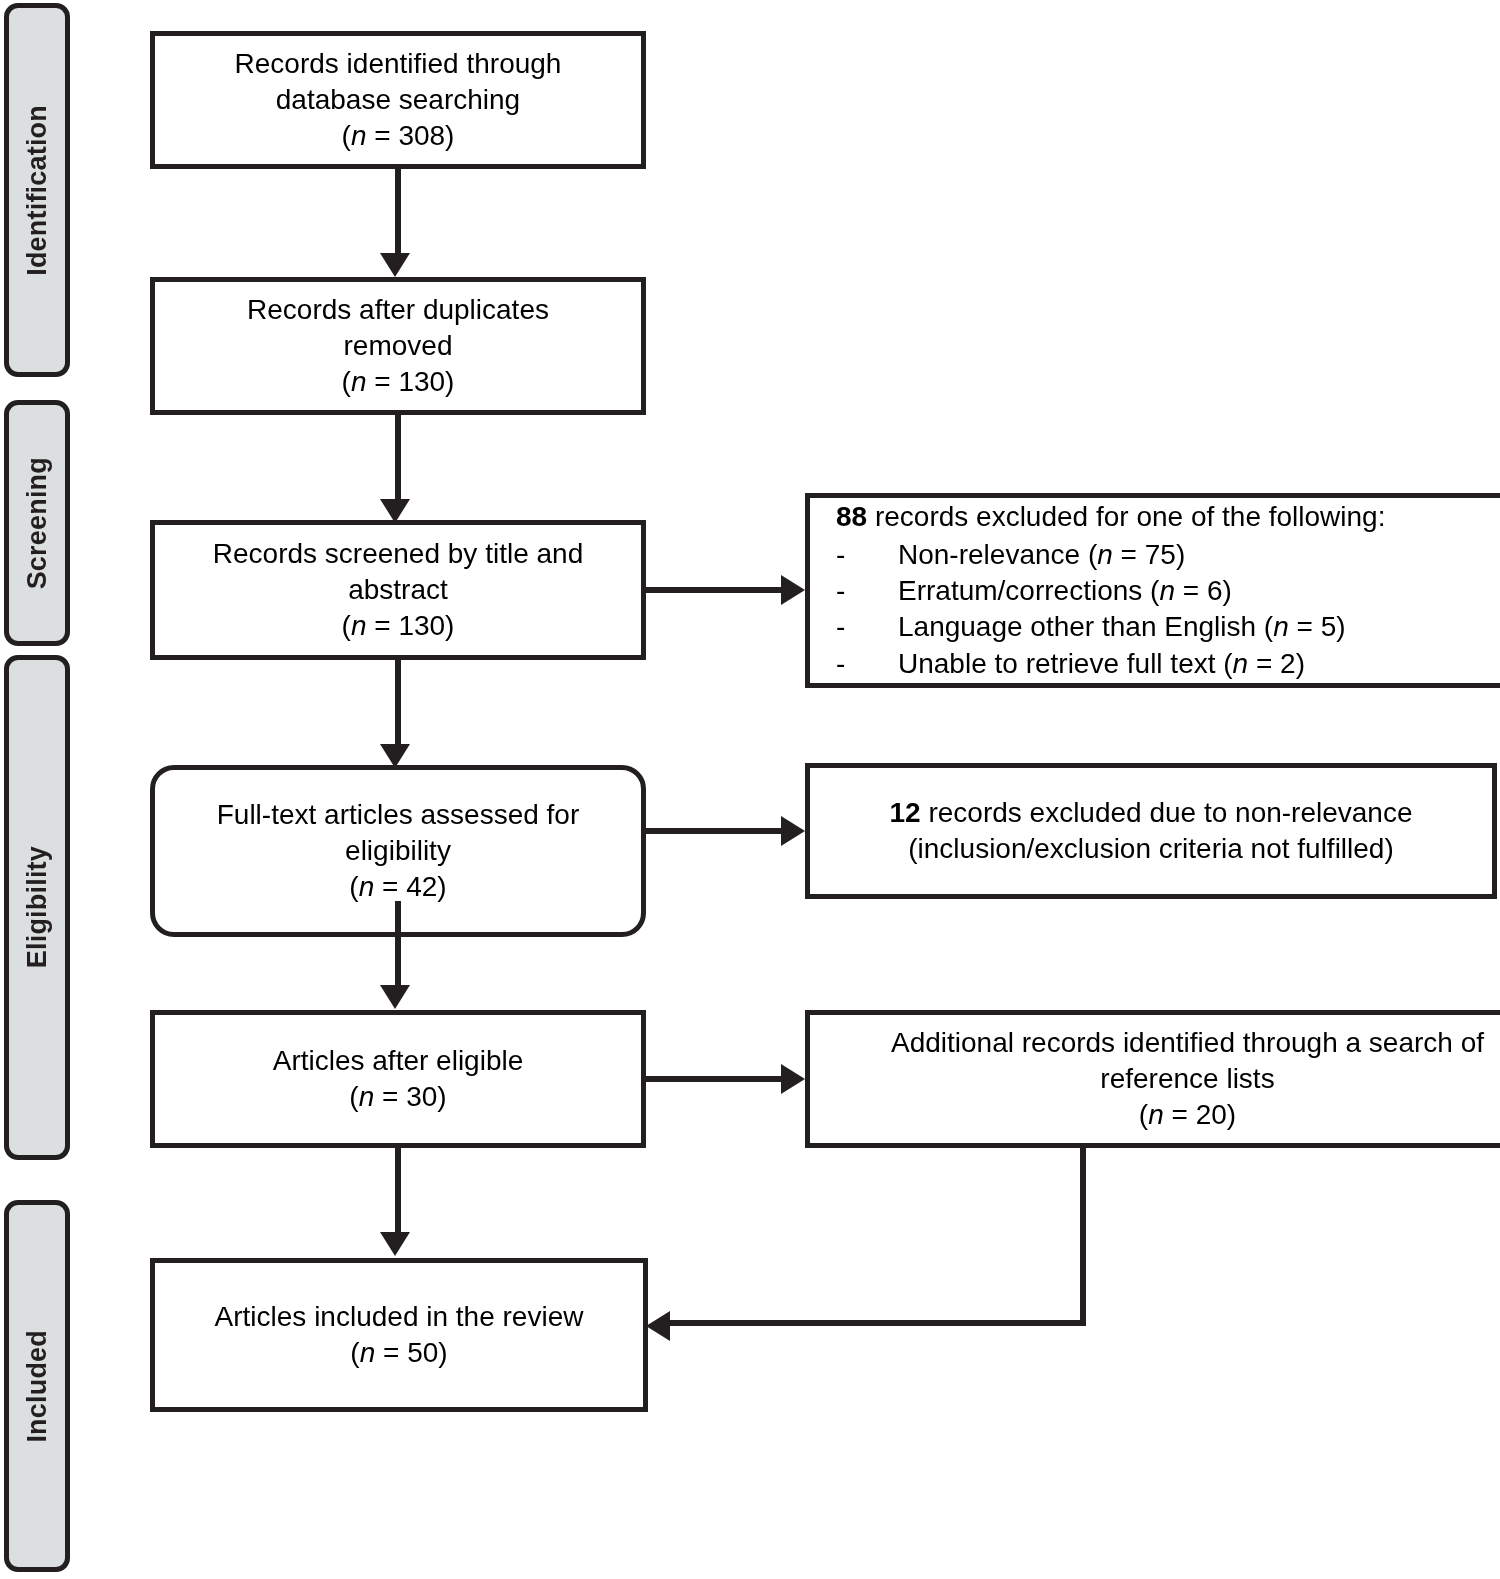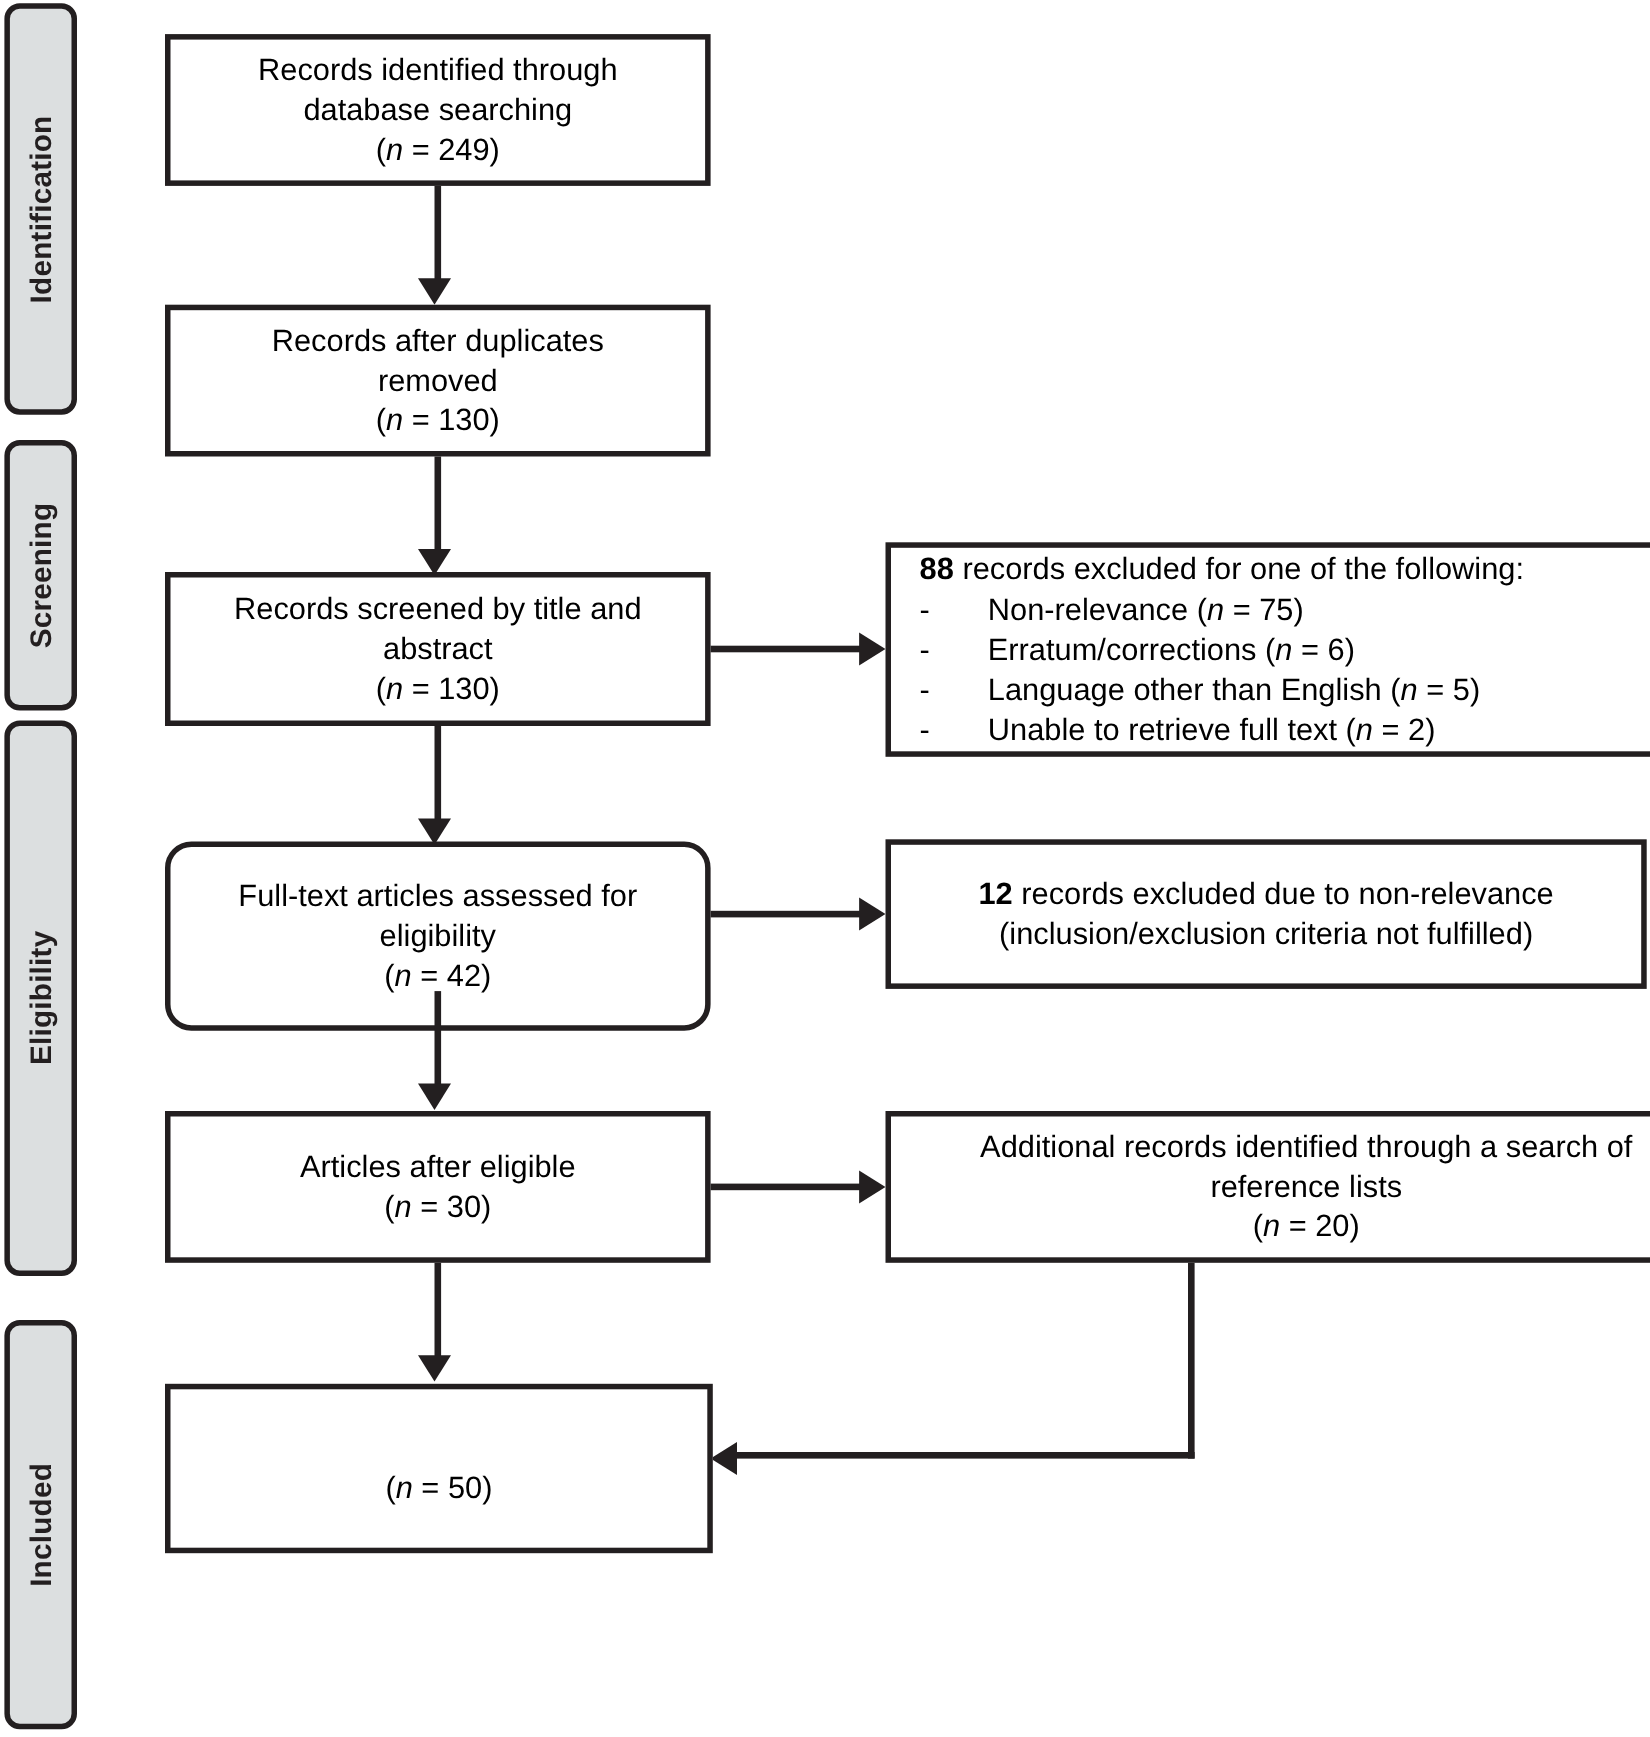--- a/index.html
+++ b/index.html
@@ -96,21 +96,21 @@
     <span class="stage-label">Eligibility</span>
   </div>
   <div class="stage-tab" style="top:1200px;height:372px;">
     <span class="stage-label">Included</span>
   </div>
 
   <div class="flow-box" style="left:150px;top:31px;width:496px;height:138px;">
     <span class="box-text">
       <span>Records identified through</span><br>
       <span>database searching</span><br>
-      <span>(<em class="nvar">n</em> = <span>249</span>)</span>
+      <span>(<em class="nvar">n</em> = <span>308</span>)</span>
     </span>
   </div>
 
   <div class="vline" style="left:395px;top:169px;height:86px;"></div>
   <div class="arrow-down" style="left:380px;top:253px;"></div>
 
   <div class="flow-box" style="left:150px;top:277px;width:496px;height:138px;">
     <span class="box-text">
       <span>Records after duplicates</span><br>
       <span>removed</span><br>
@@ -188,18 +188,18 @@
 
   <div class="vline" style="left:1080px;top:1148px;height:178px;"></div>
   <div class="hline" style="left:670px;top:1320px;width:416px;"></div>
   <div class="arrow-left" style="left:646px;top:1311px;"></div>
 
   <div class="vline" style="left:395px;top:1148px;height:88px;"></div>
   <div class="arrow-down" style="left:380px;top:1232px;"></div>
 
   <div class="flow-box" style="left:150px;top:1258px;width:498px;height:154px;">
     <span class="box-text">
-      <br>
+      <span>Articles included in the review</span><br>
       <span>(<em class="nvar">n</em> = <span>50</span>)</span>
     </span>
   </div>
 
 </div>
 
 </body></html>

